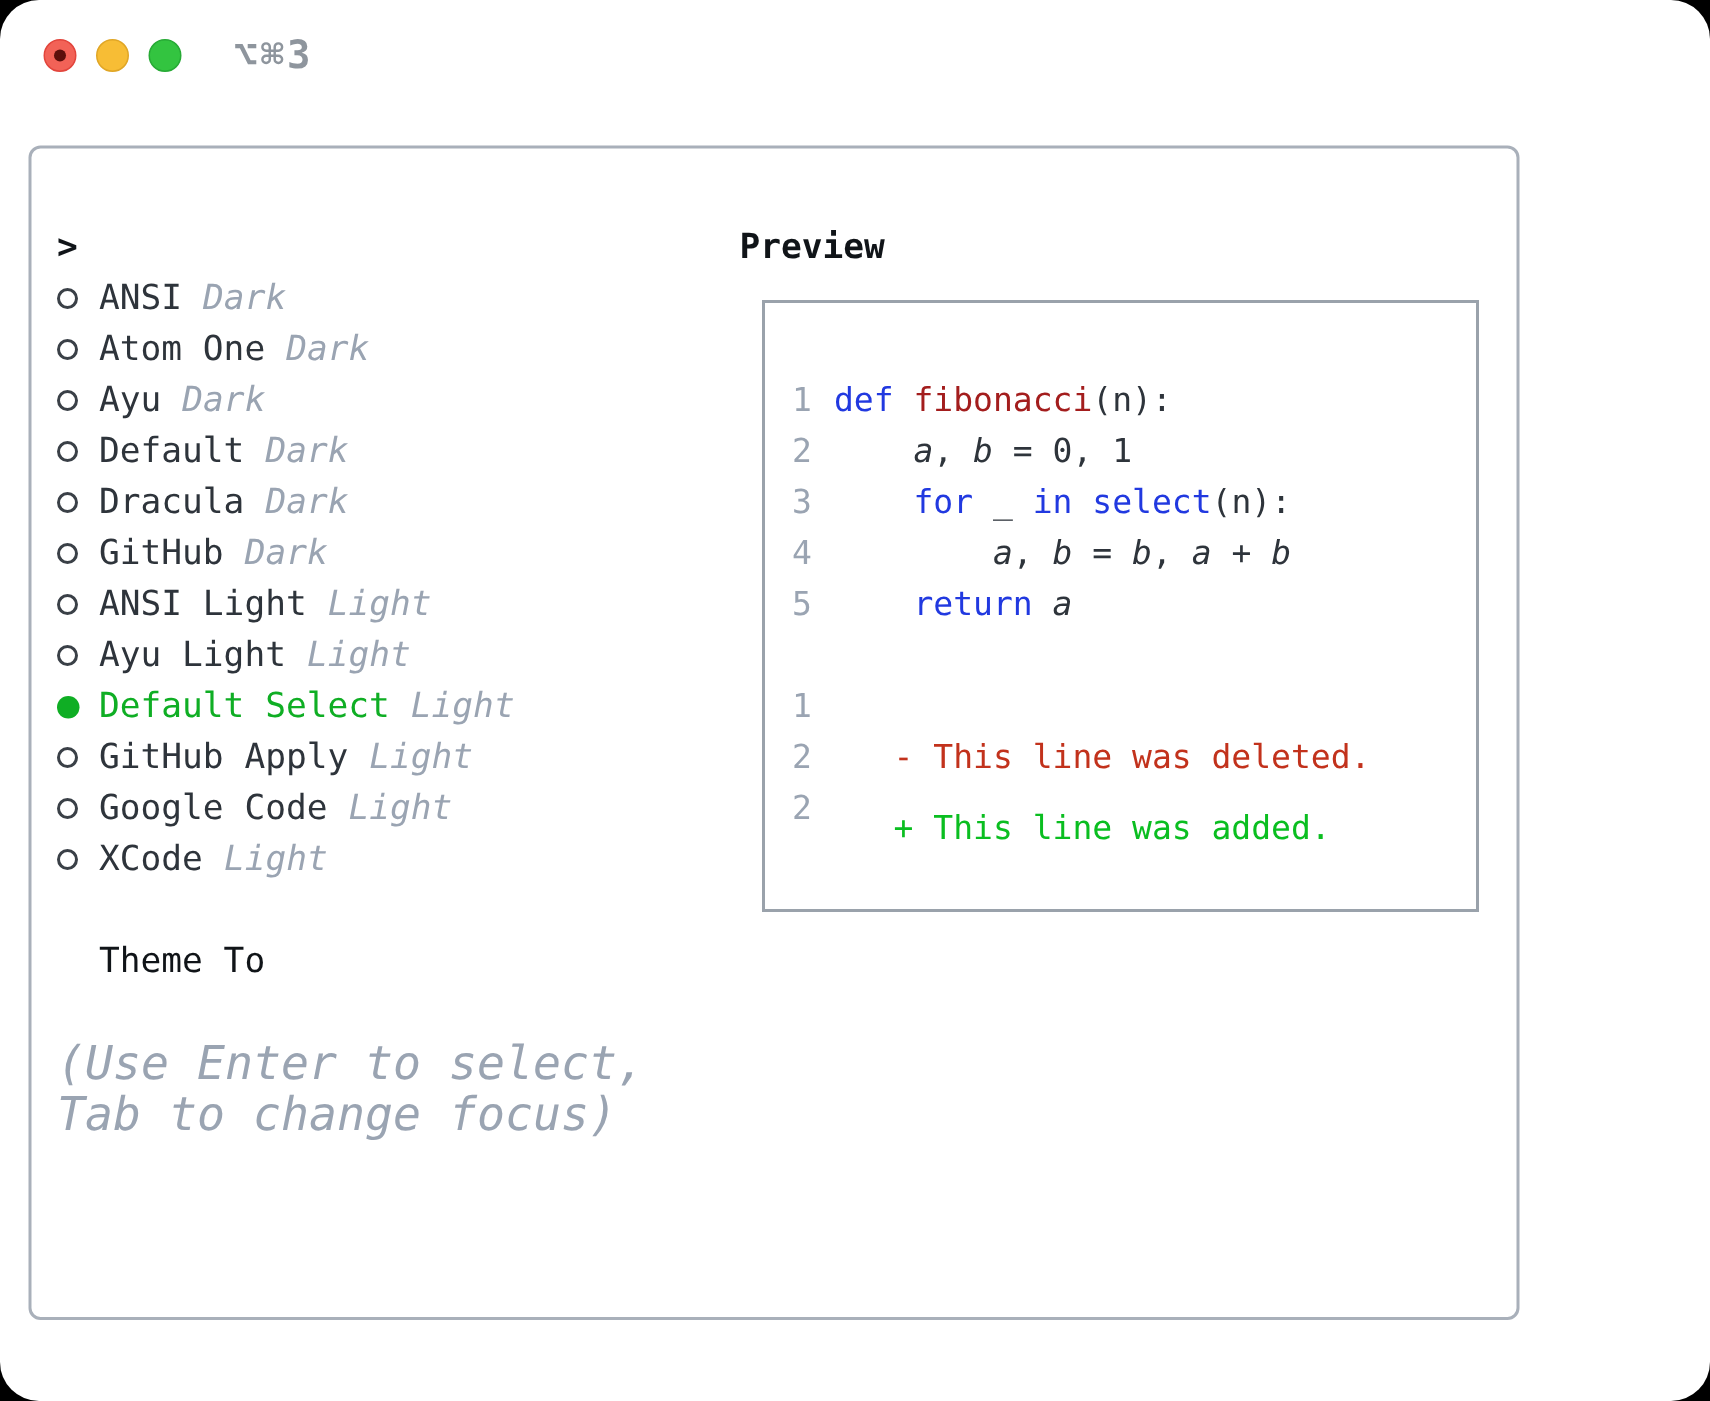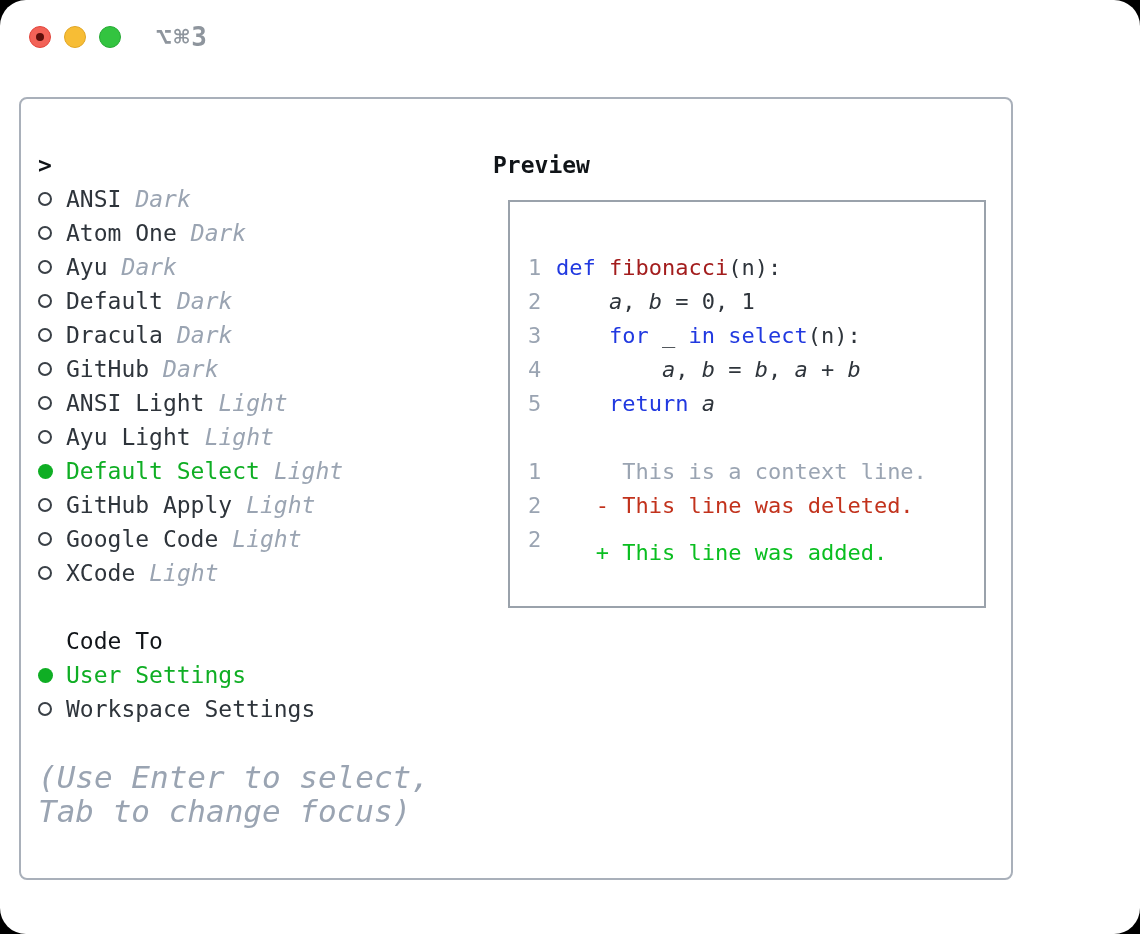--- a/index.html
+++ b/index.html
@@ -94,43 +94,39 @@
           <div class="row"><span class="marker"><span class="radio"></span></span><span class="t-name">Ayu Light</span><span class="t-variant">Light</span></div>
           <div class="row"><span class="marker"><span class="radio sel"></span></span><span class="t-name sel">Default Select</span><span class="t-variant">Light</span></div>
           <div class="row"><span class="marker"><span class="radio"></span></span><span class="t-name">GitHub Apply</span><span class="t-variant">Light</span></div>
           <div class="row"><span class="marker"><span class="radio"></span></span><span class="t-name">Google Code</span><span class="t-variant">Light</span></div>
           <div class="row"><span class="marker"><span class="radio"></span></span><span class="t-name">XCode</span><span class="t-variant">Light</span></div>
         </div>
 
       <div class="spacer"></div>
 
       <div class="row">
-        <span class="apply-title">Code To</span>
+        <span class="apply-title">Theme To</span>
       </div>
 
-      <div id="apply-list">
-          <div class="row"><span class="marker"><span class="radio sel"></span></span><span class="t-name sel">User Settings</span></div>
-          <div class="row"><span class="marker"><span class="radio"></span></span><span class="t-name">Workspace Settings</span></div>
-        </div>
 
       <div class="spacer"></div>
 
       <div class="hint">(Use Enter to select, Tab to change focus)</div>
     </div>
 
     <div class="preview-title">Preview</div>
 
     <div class="preview-box">
       <div id="code-lines">
           <div class="code-row"><span class="ln">1</span><span class="seg-kw">def</span><span class="seg-plain"> </span><span class="seg-fn">fibonacci</span><span class="seg-plain">(n):</span></div>
           <div class="code-row"><span class="ln">2</span><span class="seg-plain">    </span><span class="seg-var">a</span><span class="seg-plain">, </span><span class="seg-var">b</span><span class="seg-plain"> = 0, 1</span></div>
           <div class="code-row"><span class="ln">3</span><span class="seg-plain">    </span><span class="seg-kw">for</span><span class="seg-plain"> _ </span><span class="seg-kw">in</span><span class="seg-plain"> </span><span class="seg-kw">select</span><span class="seg-plain">(n):</span></div>
           <div class="code-row"><span class="ln">4</span><span class="seg-plain">        </span><span class="seg-var">a</span><span class="seg-plain">, </span><span class="seg-var">b</span><span class="seg-plain"> = </span><span class="seg-var">b</span><span class="seg-plain">, </span><span class="seg-var">a</span><span class="seg-plain"> + </span><span class="seg-var">b</span></div>
           <div class="code-row"><span class="ln">5</span><span class="seg-plain">    </span><span class="seg-kw">return</span><span class="seg-plain"> </span><span class="seg-var">a</span></div>
           <div class="code-row"><span class="ln"></span></div>
-          <div class="code-row"><span class="ln">1</span><span class="seg-context">     This is a context line.</span></div>
+          <div class="code-row"><span class="ln">1</span></div>
           <div class="code-row"><span class="ln">2</span><span class="seg-deleted">   - This line was deleted.</span></div>
           <div class="code-row"><span class="ln">2</span><span class="seg-added">   + This line was added.</span></div>
         </div>
     </div>
 
   </div>
 </div>
 
 </body></html>

